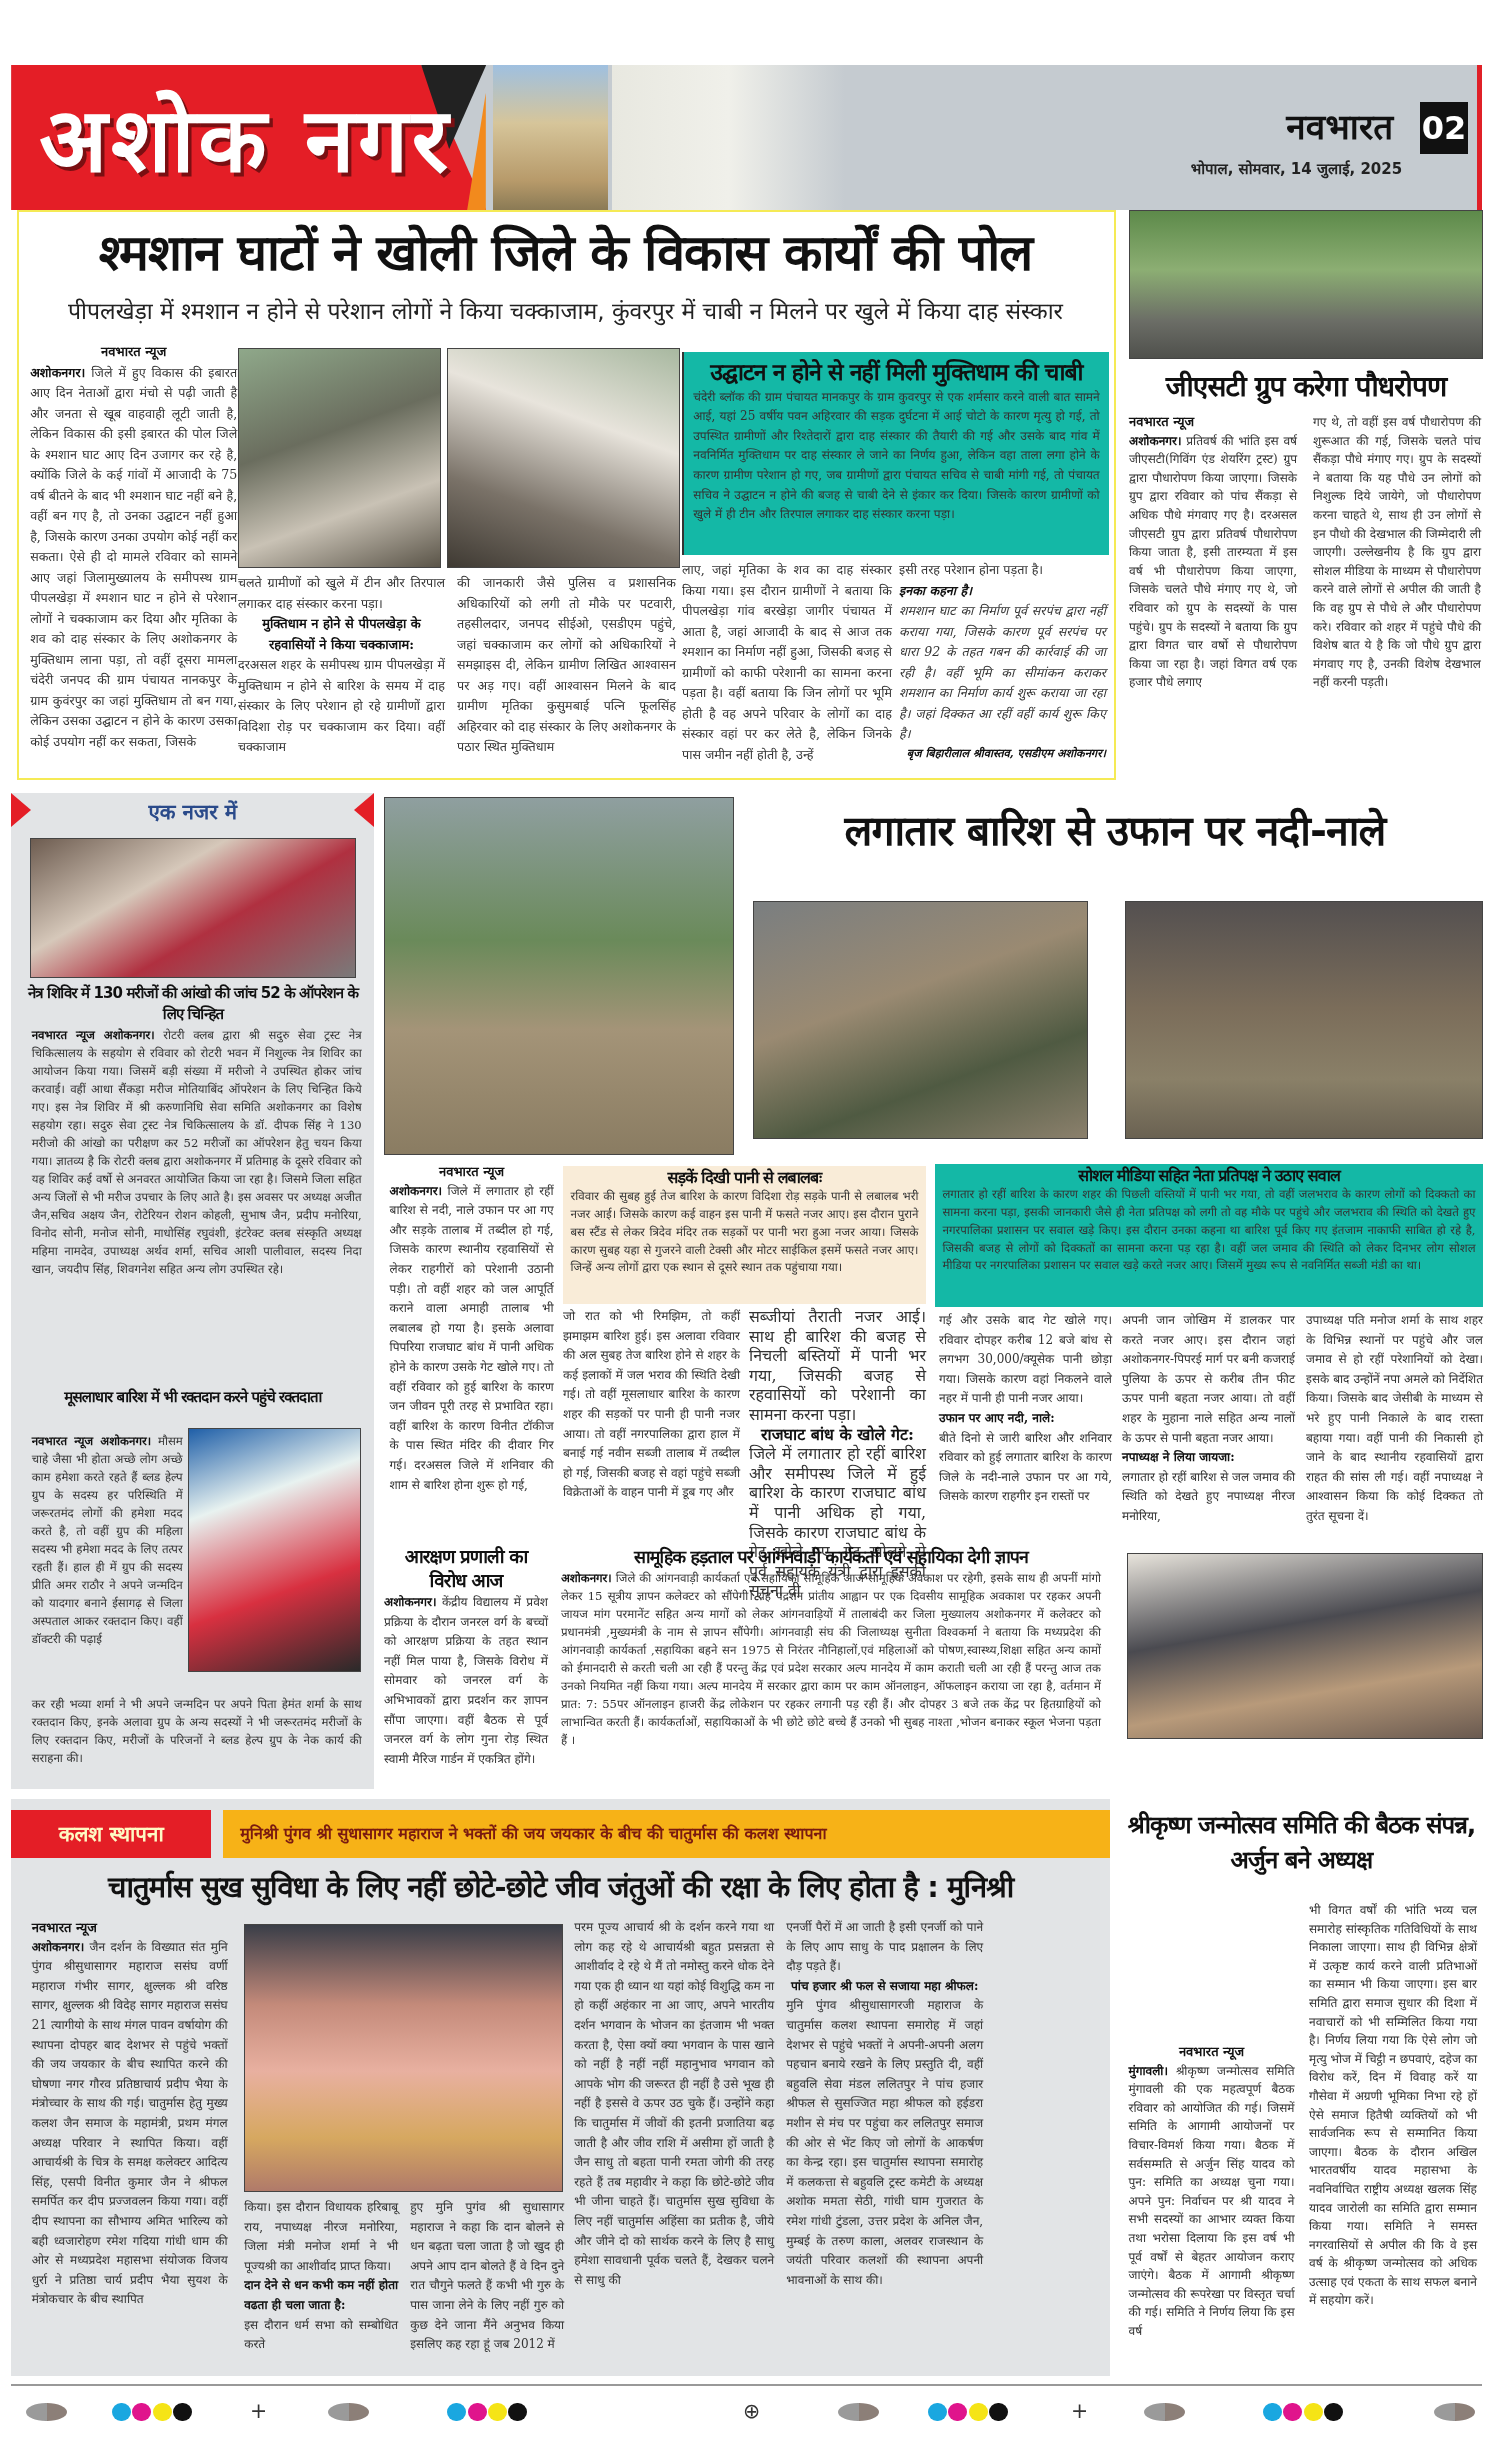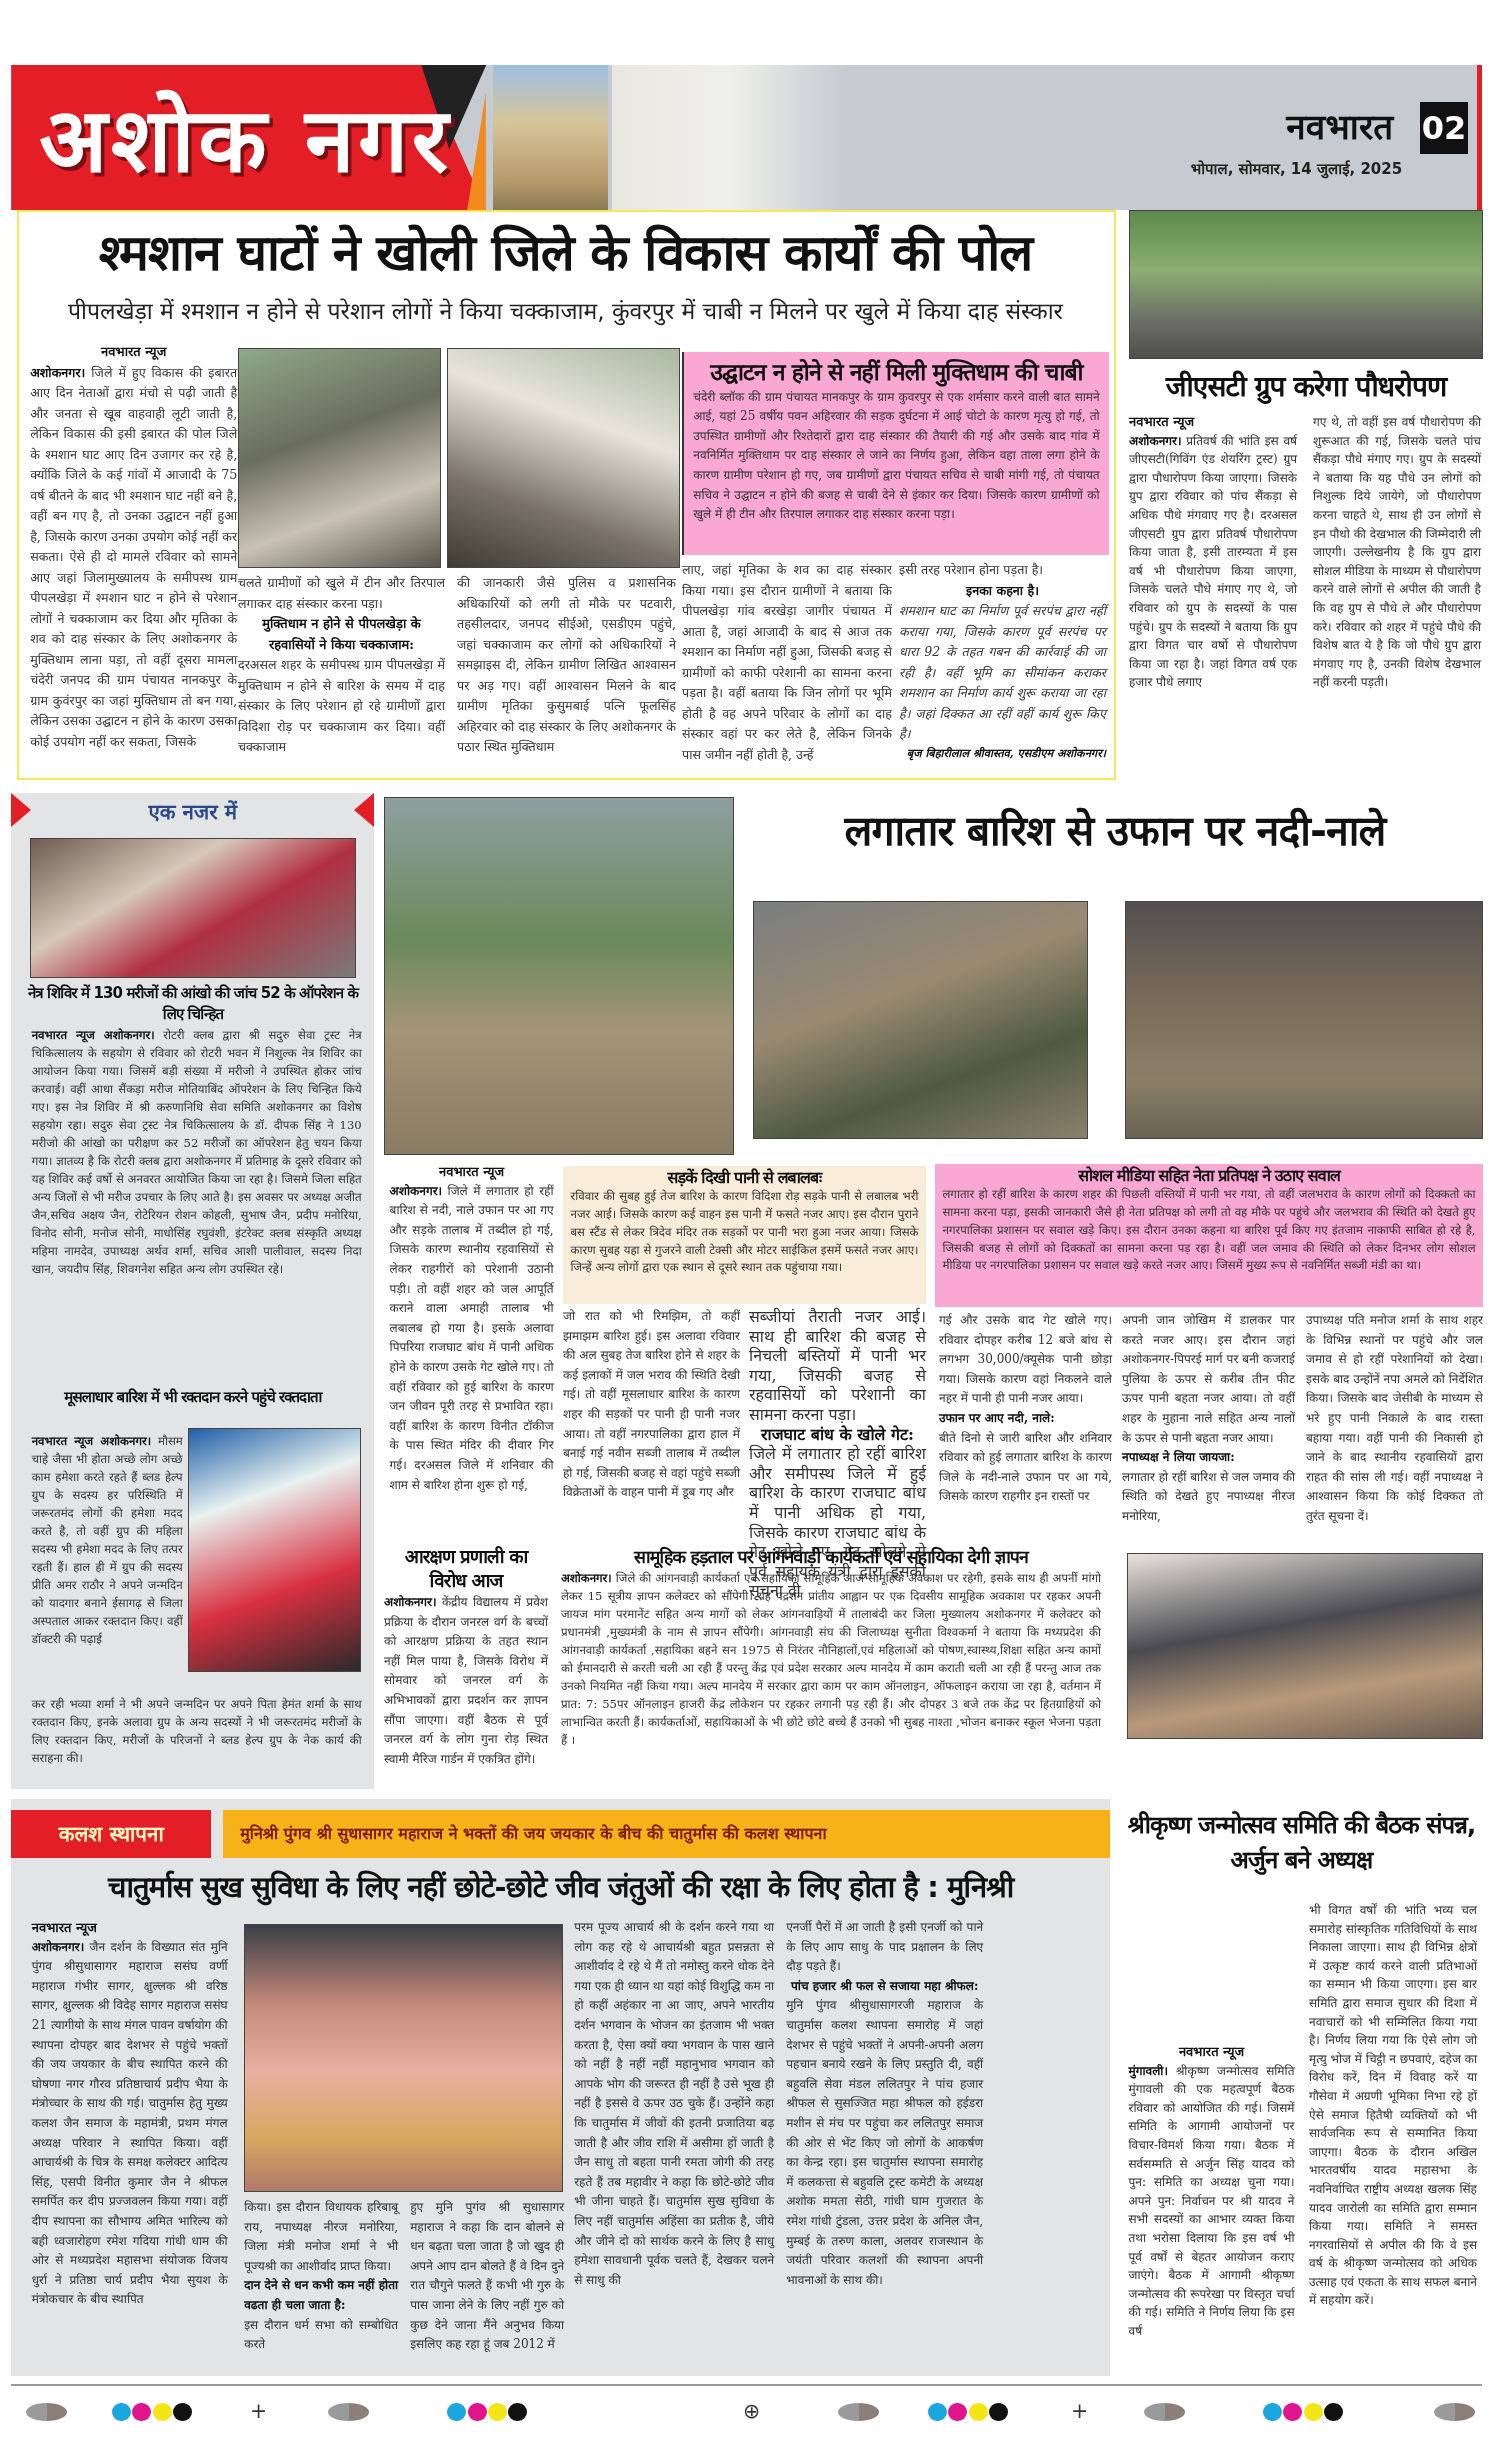--- a/index.html
+++ b/index.html
@@ -20,21 +20,21 @@
   #mh-title{left:28px;top:11.2px;font-size:89px;color:#fff;font-family:"DejaVu Sans",sans-serif;font-weight:bold;letter-spacing:3.7px;text-shadow:3.7px 3.7px 0 #7a0f12}
   #mh-photo1{left:482px;top:0;width:115px;height:145px;background:linear-gradient(#9fc0e0,#d6c59a 40%,#b79a6a 80%,#8a7a55)}
   #mh-photo2{left:601px;top:0;width:233px;height:145px;background:linear-gradient(90deg,#e8e8e0,#f0f0ea 50%,#c5cbd0)}
   #mh-brand{right:84px;top:37px;font-size:35px;font-weight:bold;color:#111;font-family:"DejaVu Sans",sans-serif}
   #mh-page{right:9.3px;top:37px;width:48px;height:52px;background:#111;color:#fff;font-size:32px;font-weight:bold;text-align:center;line-height:52px;font-family:"DejaVu Sans",sans-serif}
   #mh-date{right:75px;top:93px;font-size:15px;font-weight:bold;color:#222;font-family:"DejaVu Sans",sans-serif}
 
   
   #s1{left:17px;top:210px;width:1099px;height:570px;border:2.8px solid #f5ea55}
   #gst{left:1129px;top:210px;width:354px;height:570px}
-  .bluebox{background:#f9a8d4}
+  .bluebox{background:#14b8a6}
   .tanbox{background:#f9ecd8}
   .grey{background:#e2e4e6}
   .kicker-red{background:#e41e26;color:#fef9c3}
 </style>
 </head>
 <body>
 
 <div id="masthead" class="abs">
   <div id="mh-red" class="abs"></div>
   <div id="mh-black" class="abs"></div>
@@ -68,21 +68,21 @@
   <div class="abs txt" style="left:438px;top:361px;width:219px">की जानकारी जैसे पुलिस व प्रशासनिक अधिकारियों को लगी तो मौके पर पटवारी, तहसीलदार, जनपद सीईओ, एसडीएम पहुंचे, जहां चक्काजाम कर लोगों को अधिकारियों ने समझाइस दी, लेकिन ग्रामीण लिखित आश्वासन पर अड़ गए। वहीं आश्वासन मिलने के बाद ग्रामीण मृतिका कुसुमबाई पत्नि फूलसिंह अहिरवार को दाह संस्कार के लिए अशोकनगर के पठार स्थित मुक्तिधाम</div>
 
   <div class="abs bluebox" style="left:663px;top:140px;width:427px;height:203px;border-left:2.8px solid #333;padding:3.7px 9.3px">
     <div class="hl" style="font-size:23px;text-align:center;line-height:32px">उद्घाटन न होने से नहीं मिली मुक्तिधाम की चाबी</div>
     <div class="txt" style="font-size:12px;line-height:19.6px">चंदेरी ब्लॉक की ग्राम पंचायत मानकपुर के ग्राम कुवरपुर से एक शर्मसार करने वाली बात सामने आई, यहां 25 वर्षीय पवन अहिरवार की सड़क दुर्घटना में आई चोटो के कारण मृत्यु हो गई, तो उपस्थित ग्रामीणों और रिश्तेदारों द्वारा दाह संस्कार की तैयारी की गई और उसके बाद गांव में नवनिर्मित मुक्तिधाम पर दाह संस्कार ले जाने का निर्णय हुआ, लेकिन वहा ताला लगा होने के कारण ग्रामीण परेशान हो गए, जब ग्रामीणों द्वारा पंचायत सचिव से चाबी मांगी गई, तो पंचायत सचिव ने उद्घाटन न होने की बजह से चाबी देने से इंकार कर दिया। जिसके कारण ग्रामीणों को खुले में ही टीन और तिरपाल लगाकर दाह संस्कार करना पड़ा।</div>
   </div>
 
   <div class="abs txt" style="left:663px;top:348px;width:210px">लाए, जहां मृतिका के शव का दाह संस्कार किया गया। इस दौरान ग्रामीणों ने बताया कि पीपलखेड़ा गांव बरखेड़ा जागीर पंचायत में आता है, जहां आजादी के बाद से आज तक श्मशान का निर्माण नहीं हुआ, जिसकी बजह से ग्रामीणों को काफी परेशानी का सामना करना पड़ता है। वहीं बताया कि जिन लोगों पर भूमि होती है वह अपने परिवार के लोगों का दाह संस्कार वहां पर कर लेते है, लेकिन जिनके पास जमीन नहीं होती है, उन्हें</div>
   <div class="abs txt" style="left:880px;top:348px;width:207px">
     <span>इसी तरह परेशान होना पड़ता है।</span>
-    <div class="bold" style="text-align:center">इनका कहना है।</div>
+    <div class="bold" style="font-style:italic;text-align:left">इनका कहना है।</div>
     <div style="font-style:italic">शमशान घाट का निर्माण पूर्व सरपंच द्वारा नहीं कराया गया, जिसके कारण पूर्व सरपंच पर धारा 92 के तहत गबन की कार्रवाई की जा रही है। वहीं भूमि का सीमांकन कराकर शमशान का निर्माण कार्य शुरू कराया जा रहा है। जहां दिक्कत आ रहीं वहीं कार्य शुरू किए है।</div>
     <div class="bold" style="font-style:italic;text-align:right;font-size:11.2px;line-height:17px">बृज बिहारीलाल श्रीवास्तव, एसडीएम अशोकनगर।</div>
   </div>
 </div>
 
 <div id="gst" class="abs">
   <div class="abs photo" style="left:0;top:0;width:354px;height:149px;background:linear-gradient(180deg,#5d8a4a,#8cae73 40%,#6b6d66 75%,#4f504c)"></div>
   <div class="abs hl" style="left:0;width:354px;top:156px;text-align:center;font-size:28px">जीएसटी ग्रुप करेगा पौधरोपण</div>
   <div class="abs txt" style="left:0;top:203px;width:168px;font-size:12px;line-height:18.6px">
     <div class="byline">नवभारत न्यूज</div>

